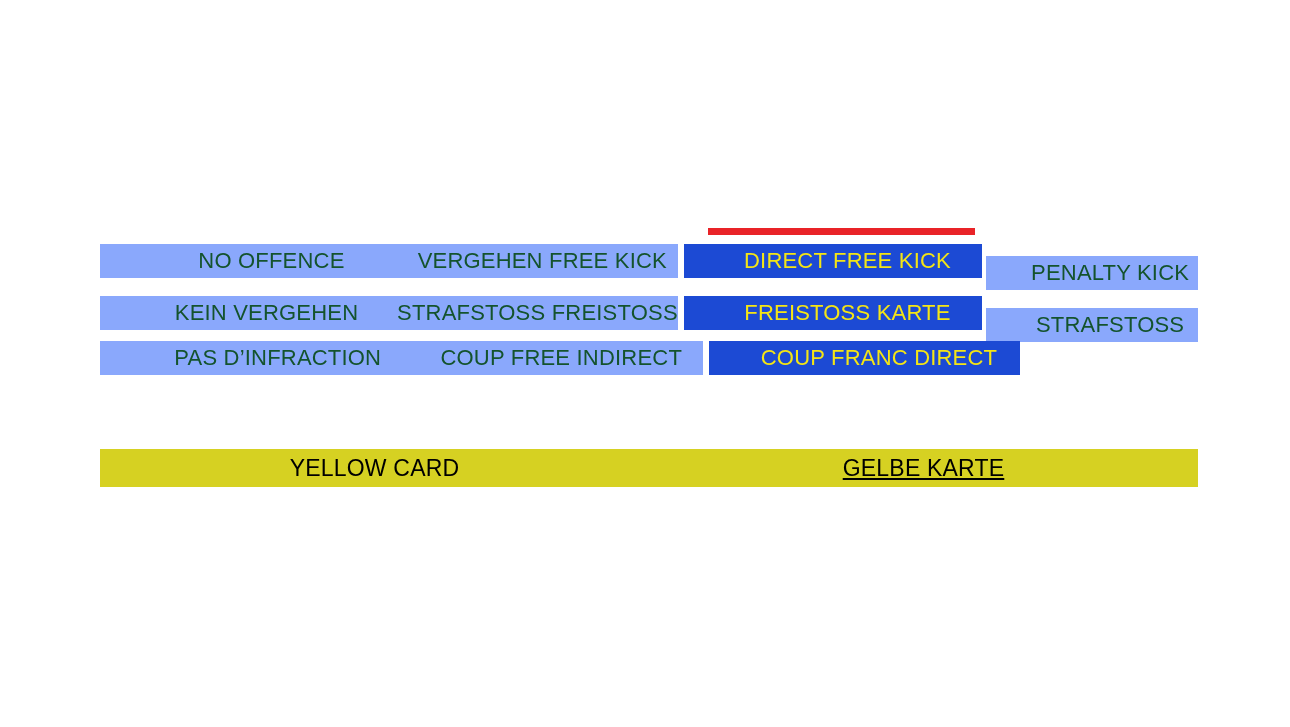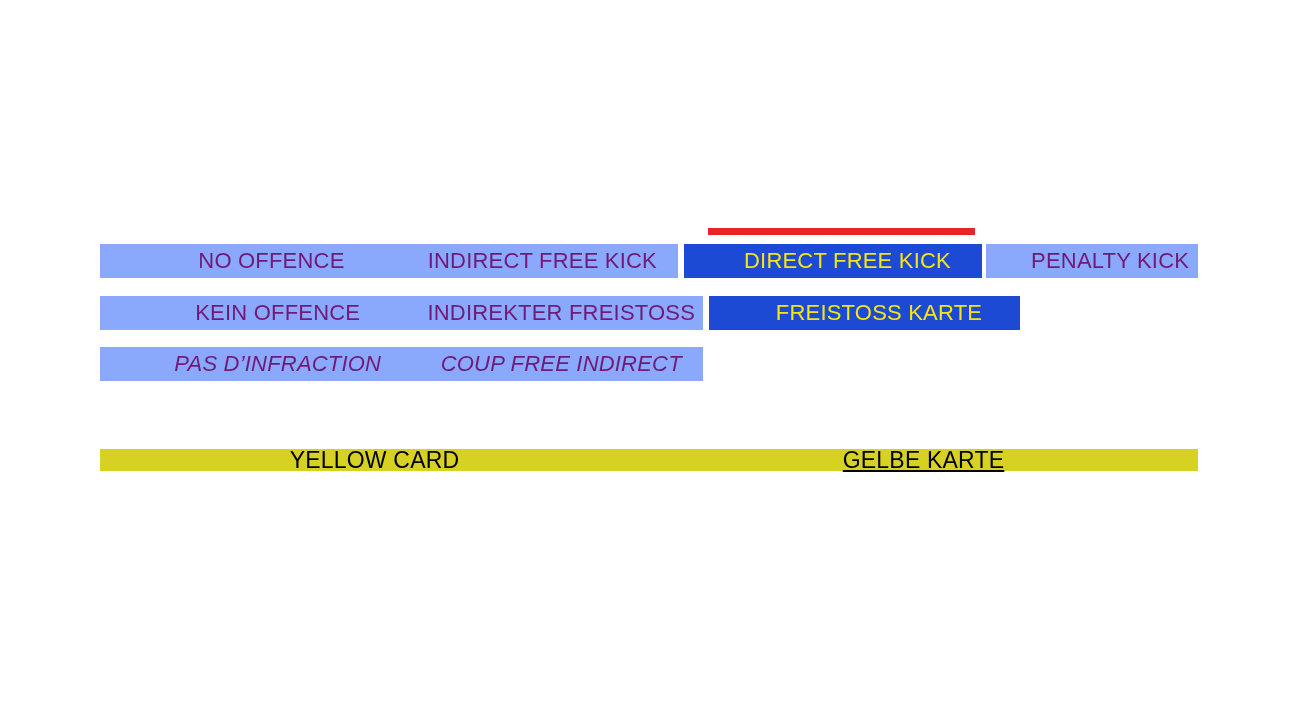--- a/index.html
+++ b/index.html
@@ -44,36 +44,36 @@
   .row {
     position: absolute;
     left: 0;
     width: 1098px;
     height: 34px;
     display: flex;
     align-items: stretch;
   }
   .row-0 { top: 16px; }   
   .row-1 { top: 68px; }   
-  .row-2 { top: 119px; font-style: italic; }  
+  .row-2 { top: 113px; }  
 
   .cell {
     display: flex;
     align-items: center;
     justify-content: center;
     height: 34px;
     box-sizing: border-box;
     white-space: nowrap;
     letter-spacing: 0.2px;
   }
 
   
   .cell.light {
     background: #8aa8fc;
-    color: #701a75;
+    color: #14532d;
     font-size: 22px;
     padding-left: 36px;
   }
   .cell.dark {
     background: #1c4ad4;
     color: #f4e515;
     font-size: 22px;
   }
 
   .cell-left       { width: 603px; }
@@ -81,29 +81,29 @@
   .half {
     flex: 1 1 50%;
     display: flex;
     align-items: center;
     justify-content: center;
     height: 100%;
   }
   .gap-a { width: 6px; flex: 0 0 6px; }
   .cell-mid   { width: 311px; padding-left: 29px; }
   .gap-b { width: 4px; flex: 0 0 4px; }
-  .cell-right { width: 220px; }
+  .cell-right { width: 220px; margin-top: 12px; }
 
   
   .card-bar {
     position: absolute;
     left: 100px;
     top: 449px;
     width: 1098px;
-    height: 22px;
+    height: 38px;
     background: #d6d122;
     display: flex;
     align-items: flex-end;
   }
   .card-seg {
     flex: 1 1 33.3333%;
     display: flex;
     align-items: center;
     justify-content: center;
     height: 100%;
@@ -122,49 +122,51 @@
 <div id="stage">
 
   <div class="ladder">
 
     <div class="red-marker"></div>
 
     <div class="row row-0">
       <div class="cell light cell-left">
         <div class="cell-left-inner">
           <div class="half">NO OFFENCE</div>
-          <div class="half">INDIRECT FREE KICK</div>
+          <div class="half">VERGEHEN FREE KICK</div>
         </div>
       </div>
       <div class="gap-a"></div>
       <div class="cell dark cell-mid">DIRECT FREE KICK</div>
       <div class="gap-b"></div>
       <div class="cell light cell-right">PENALTY KICK</div>
     </div>
 
     <div class="row row-1">
       <div class="cell light cell-left">
         <div class="cell-left-inner">
-          <div class="half">KEIN OFFENCE</div>
-          <div class="half">INDIREKTER FREISTOSS</div>
+          <div class="half">KEIN VERGEHEN</div>
+          <div class="half">STRAFSTOSS FREISTOSS</div>
         </div>
       </div>
       <div class="gap-a"></div>
       <div class="cell dark cell-mid">FREISTOSS KARTE</div>
       <div class="gap-b"></div>
+      <div class="cell light cell-right">STRAFSTOSS</div>
     </div>
 
     <div class="row row-2">
       <div class="cell light cell-left">
         <div class="cell-left-inner">
           <div class="half">PAS D’INFRACTION</div>
           <div class="half">COUP FREE INDIRECT</div>
         </div>
       </div>
       <div class="gap-a"></div>
+      <div class="cell dark cell-mid">COUP FRANC DIRECT</div>
       <div class="gap-b"></div>
     </div>
 
   </div>
 
   <div class="card-bar">
     <div class="card-seg seg-0">YELLOW CARD</div>
     <div class="card-seg seg-1">GELBE KARTE</div>
   </div>
 

